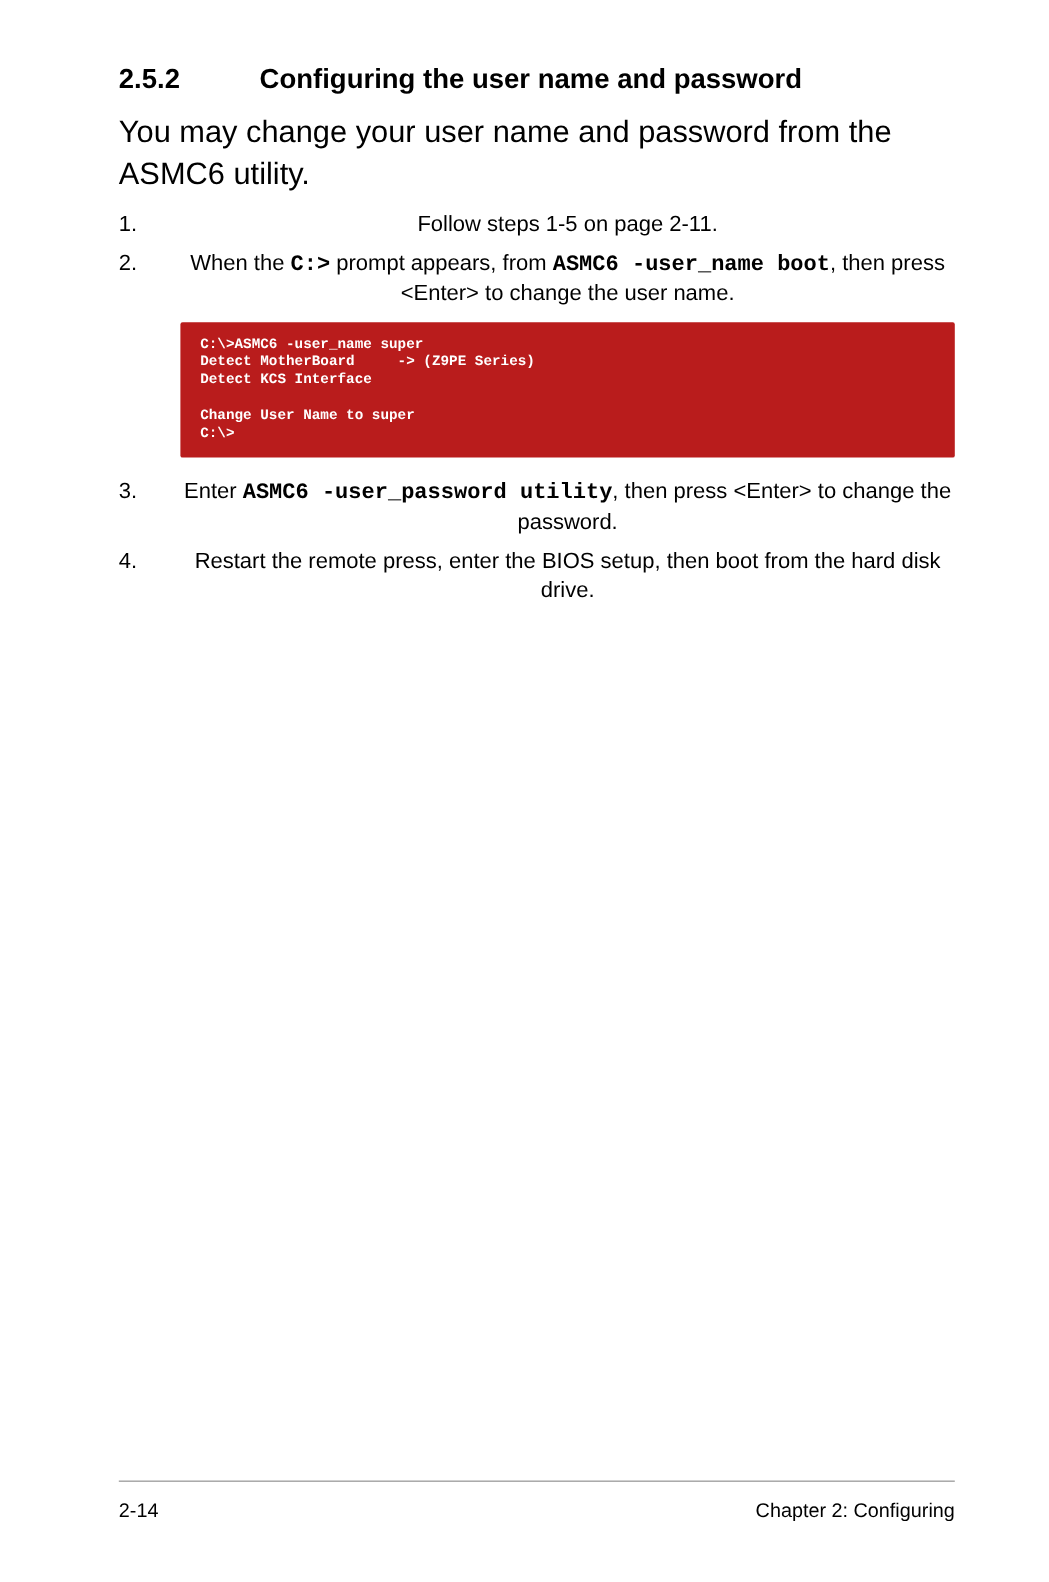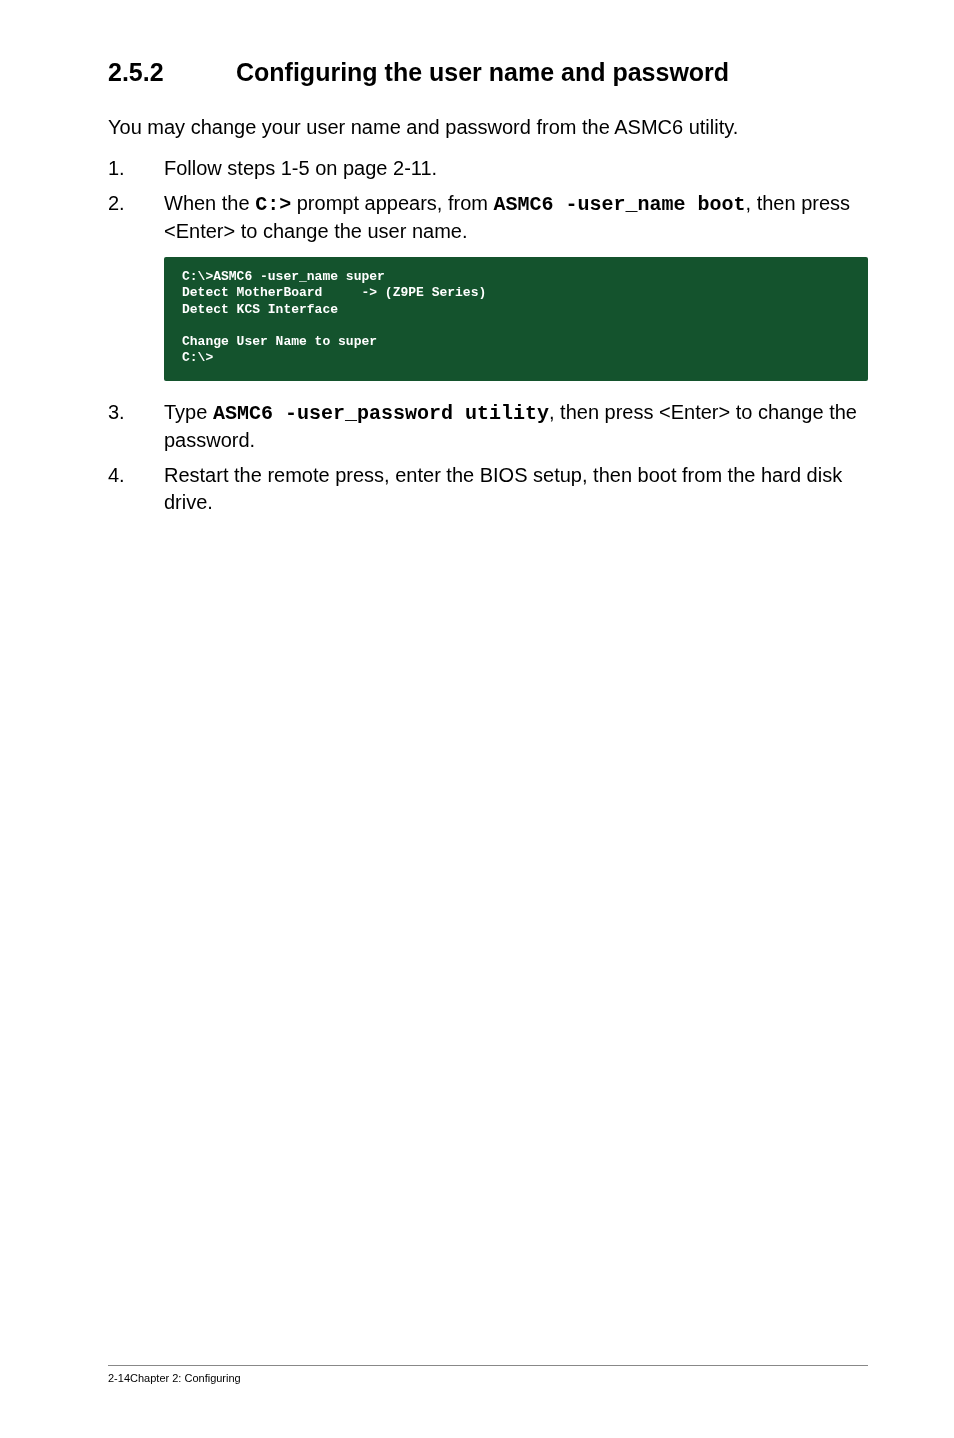--- a/index.html
+++ b/index.html
@@ -14,73 +14,75 @@
     font-family: Arial, Helvetica, sans-serif;
     color: #000;
     position: relative;
   }
   .page {
     padding: 58px 86px 0 108px;
   }
   .h2 {
     font-size: 25px;
     font-weight: bold;
-    margin-bottom: 27px;
+    margin-bottom: 14px;
   }
   .h2 .secnum {
     display: inline-block;
     width: 128px;
   }
   .p {
-    font-size: 20px;
+    font-size: 28px;
     line-height: 1.35;
     margin-bottom: 14px;
   }
   .ol {
     list-style: none;
     margin-top: 6px;
   }
   .ol .li {
     font-size: 20px;
     line-height: 1.35;
     display: flex;
     margin-bottom: 8px;
   }
   .ol .num {
     width: 56px;
     flex-shrink: 0;
   }
   .ol .txt {
     flex: 1;
+    text-align: center;
   }
   code, .mono {
     font-family: "Courier New", Courier, monospace;
     font-weight: bold;
   }
   .terminal {
-    background: #14532d;
+    background: #b91c1c;
     color: #fff;
     font-family: "Courier New", Courier, monospace;
     font-size: 13px;
     font-weight: bold;
     line-height: 1.25;
     padding: 12px 18px 14px 18px;
     margin: 12px 0 18px 56px;
     white-space: pre;
     border-radius: 2px;
   }
   .footer {
     position: absolute;
     bottom: 54px;
     left: 108px;
     right: 86px;
     border-top: 1px solid #888;
-    padding-top: 6px;
-    font-size: 11px;
+    padding-top: 16px;
+    font-size: 18px;
     display: flex;
+    justify-content: space-between;
   }
 </style>
 </head>
 <body>
 
 <div class="page">
 
   <h2 class="h2">
     <span class="secnum">2.5.2</span><span>Configuring the user name and password</span>
   </h2>
@@ -108,21 +110,21 @@
 Detect KCS Interface
 
 Change User Name to super
 C:\&gt;</div>
 
   <div class="ol">
 
     <div class="li">
       <div class="num">3.</div>
       <div class="txt">
-        <span>Type </span><code class="mono">ASMC6 -user_password utility</code><span>, then press &lt;Enter&gt; to change the password.</span>
+        <span>Enter </span><code class="mono">ASMC6 -user_password utility</code><span>, then press &lt;Enter&gt; to change the password.</span>
       </div>
     </div>
 
     <div class="li">
       <div class="num">4.</div>
       <div class="txt">Restart the remote press, enter the BIOS setup, then boot from the hard disk drive.</div>
     </div>
 
   </div>
 

